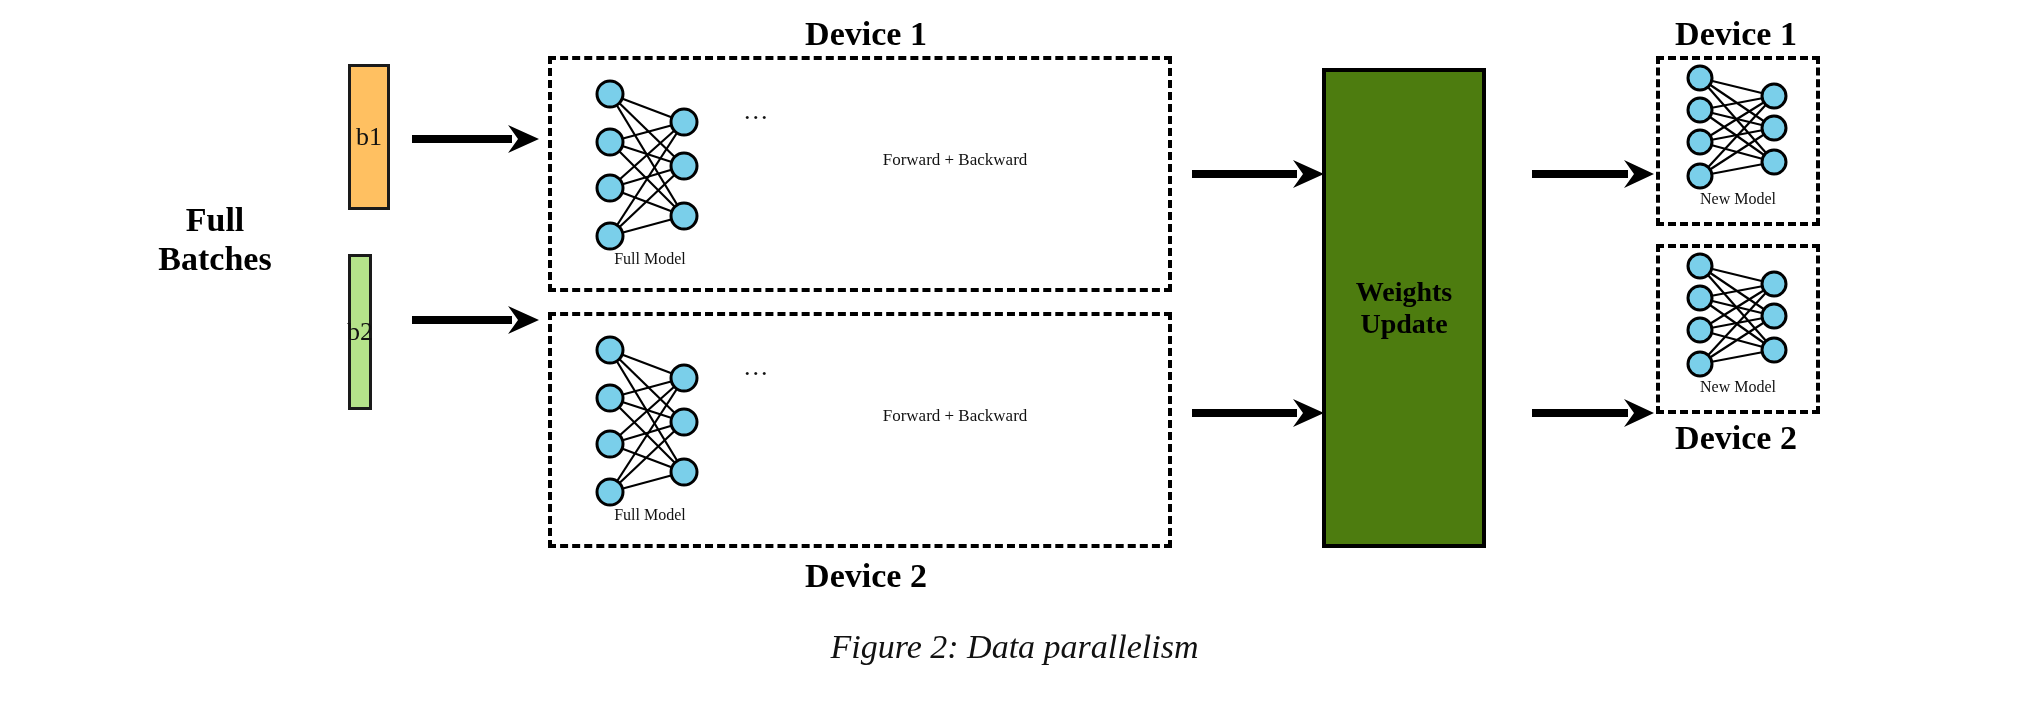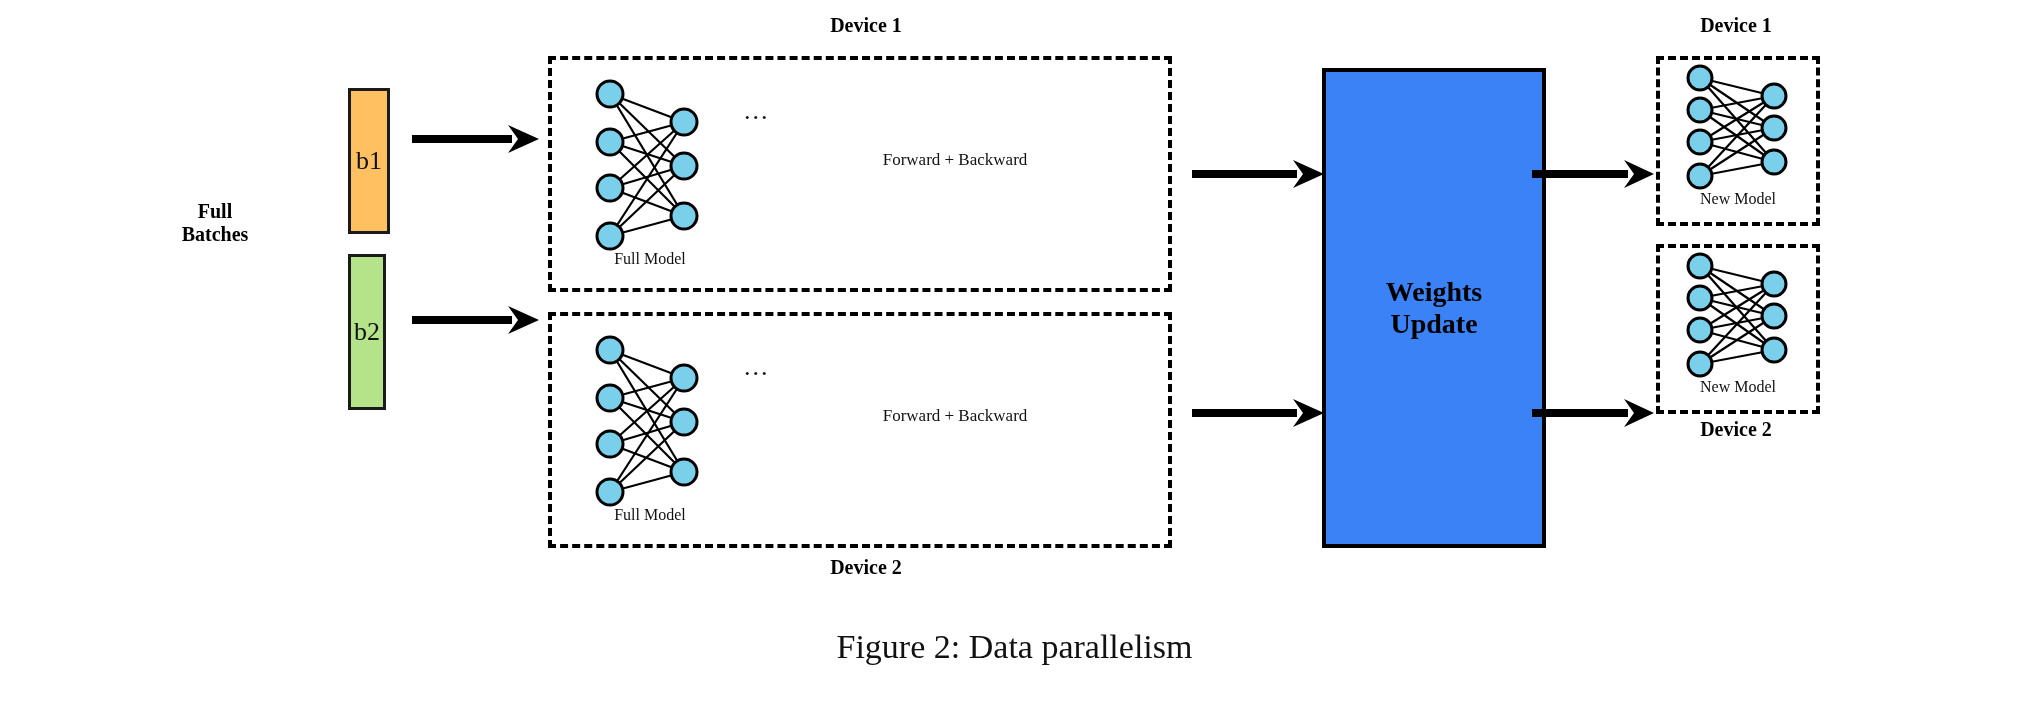--- a/index.html
+++ b/index.html
@@ -5,21 +5,21 @@
   html,body{margin:0;padding:0;background:#ffffff;}
   body{width:2029px;height:707px;font-family:"Liberation Serif", serif;color:#000;}
   #stage{position:relative;width:2029px;height:707px;overflow:hidden;background:#fff;}
 
   .abs{position:absolute;}
 
   
   .lbl-bold{
     font-family:"Liberation Serif", serif;
     font-weight:700;
-    font-size:20px;
+    font-size:34px;
     line-height:1.15;
     text-align:center;
     white-space:nowrap;
     color:#000;
   }
   .lbl-reg{
     font-family:"Liberation Serif", serif;
     font-weight:400;
     font-size:17px;
     line-height:1.15;
@@ -90,25 +90,25 @@
 </head>
 <body>
 
 <div id="stage">
 
   <div class="abs lbl-bold" style="left:130px; top:200px; width:170px;">
     <div>Full</div>
     <div>Batches</div>
   </div>
 
-  <div class="abs batch" style="left:348px; top:64px; width:42px; height:146px; background:#FFC061;margin-top:24px;">
+  <div class="abs batch" style="left:348px; top:64px; width:42px; height:146px; background:#FFC061;">
     <span>b1</span>
   </div>
 
-  <div class="abs batch" style="left:348px; top:254px; width:38px; height:156px; background:#B5E38A;">
+  <div class="abs batch" style="left:348px; top:254px; width:24px; height:156px; background:#B5E38A;">
     <span>b2</span>
   </div>
 
   <div class="abs" style="left:412px; top:122px;">
     <svg width="130" height="34" viewBox="0 0 130 34">
       <line x1="0" y1="17" x2="100" y2="17" stroke="#000" stroke-width="8"></line>
       <path d="M 96 3 L 127 17 L 96 31 L 106 17 Z" fill="#000"></path>
     </svg>
   </div>
 
@@ -206,21 +206,21 @@
     </svg>
   </div>
 
   <div class="abs" style="left:1192px; top:396px;">
     <svg width="135" height="34" viewBox="0 0 135 34">
       <line x1="0" y1="17" x2="105" y2="17" stroke="#000" stroke-width="8"></line>
       <path d="M 101 3 L 132 17 L 101 31 L 111 17 Z" fill="#000"></path>
     </svg>
   </div>
 
-  <div class="abs weights-box" style="left:1322px; top:68px; width:224px; height:480px; background:#3b82f6;">
+  <div class="abs weights-box" style="left:1322px; top:68px; width:164px; height:480px; background:#4d7c0f;">
     <div class="lbl-bold">
       <div>Weights</div>
       <div>Update</div>
     </div>
   </div>
 
   <div class="abs" style="left:1532px; top:157px;">
     <svg width="125" height="34" viewBox="0 0 125 34">
       <line x1="0" y1="17" x2="96" y2="17" stroke="#000" stroke-width="8"></line>
       <path d="M 92 3 L 122 17 L 92 31 L 102 17 Z" fill="#000"></path>
@@ -299,15 +299,15 @@
       </g>
     </svg>
   </div>
 
   <div class="abs lbl-small" style="left:1656px; top:378px; width:164px;">New Model</div>
 
   <div class="abs lbl-bold" style="left:1626px; top:418px; width:220px;">
     <span>Device 2</span>
   </div>
 
-  <div class="abs caption" style="left:0; top:628px;">Figure 2: Data parallelism</div>
+  <div class="abs caption" style="left:0; top:628px;font-style:italic;">Figure 2: Data parallelism</div>
 
 </div>
 
 </body></html>

